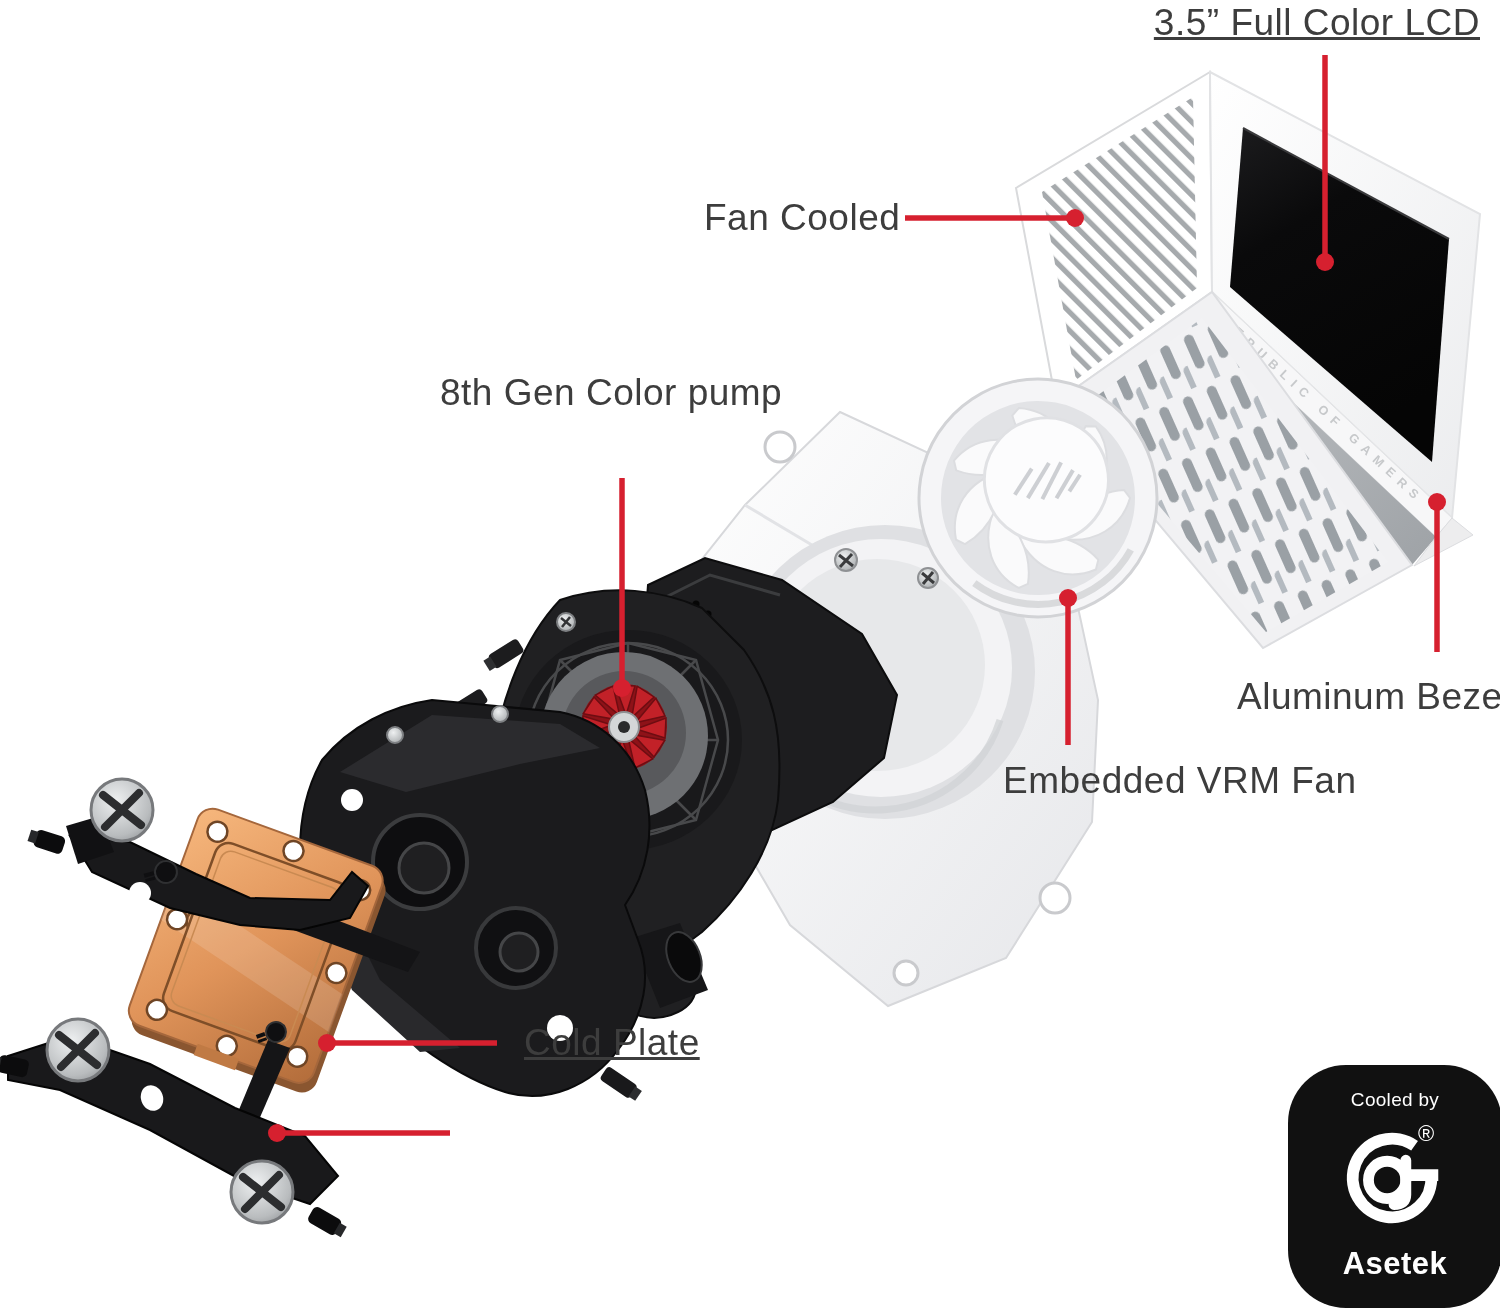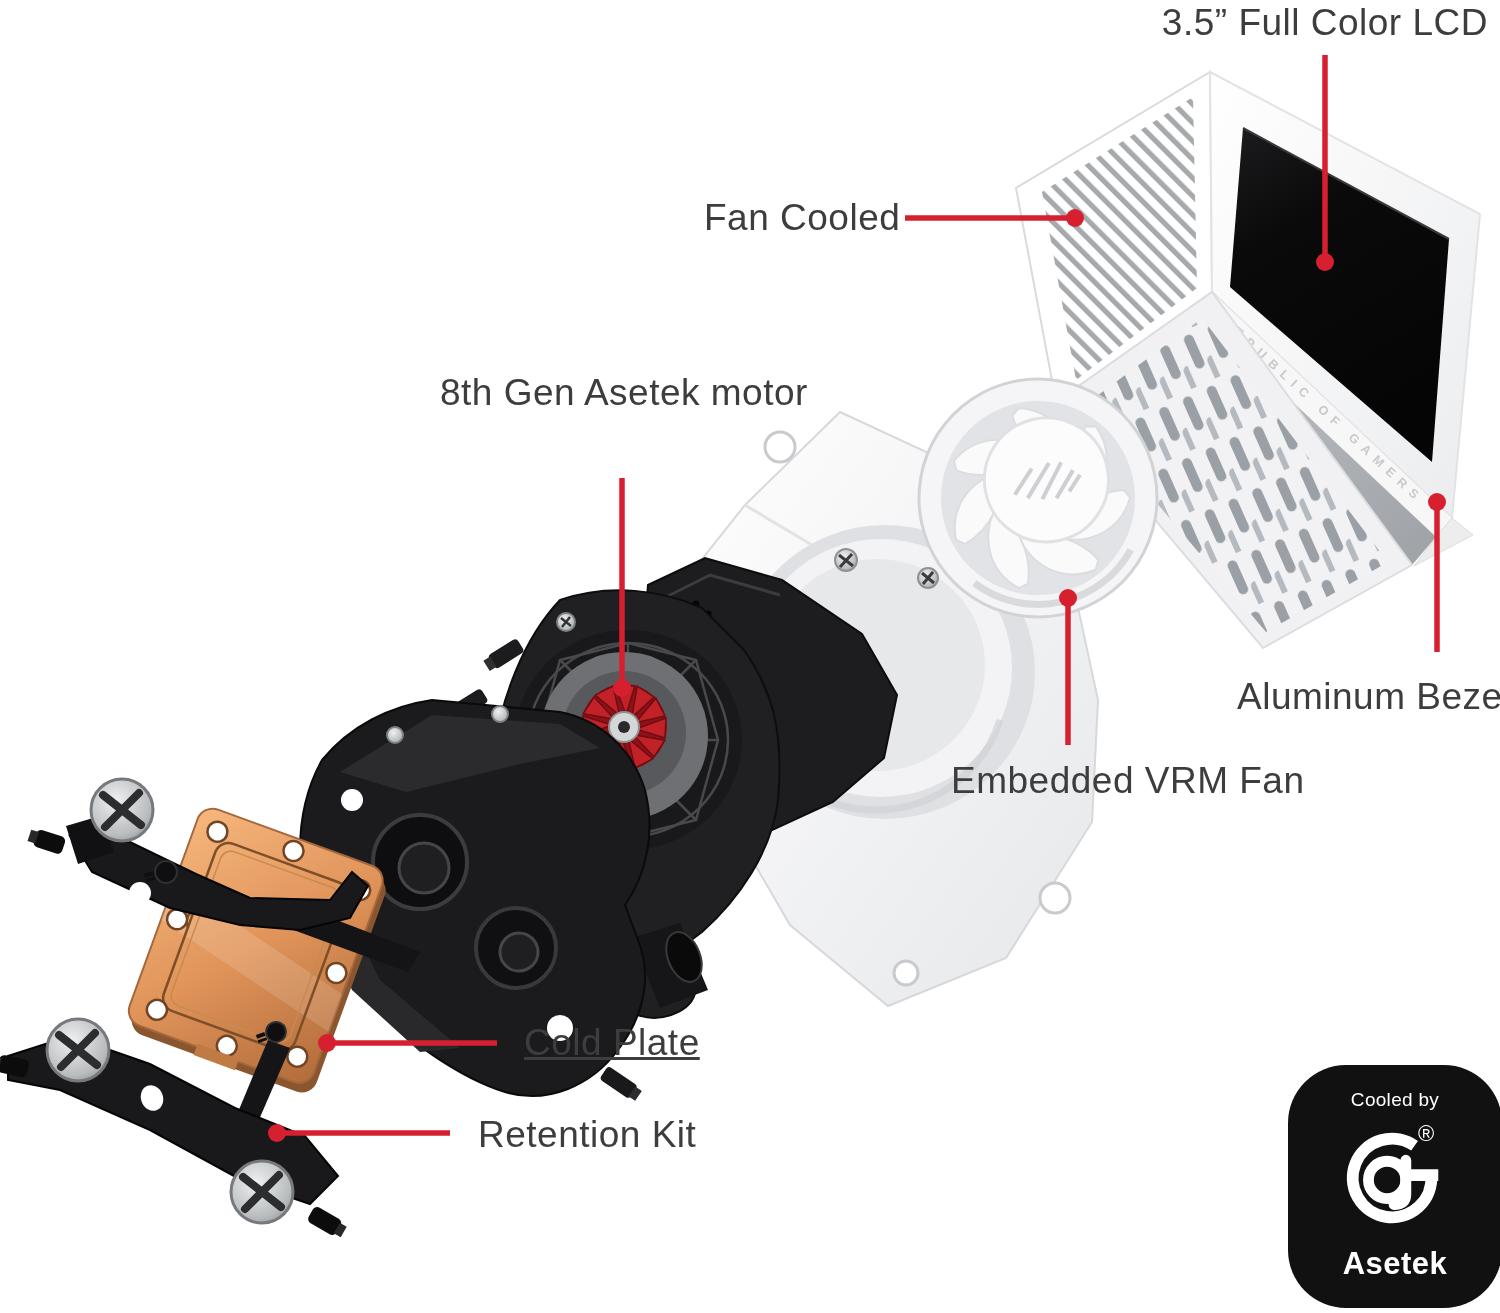--- a/index.html
+++ b/index.html
@@ -1,24 +1,24 @@
 <!DOCTYPE html>
 <html><head>
 <meta charset="utf-8">
 <style>
   html,body{margin:0;padding:0;background:#ffffff;}
   .stage{position:relative;width:1500px;height:1313px;background:#ffffff;overflow:hidden;
          font-family:"Liberation Sans",sans-serif;}
   .illustration{position:absolute;left:0;top:0;}
   .label{position:absolute;color:#3d3d3d;font-size:37px;font-weight:300;letter-spacing:.5px;white-space:nowrap;}
-  .label-lcd{right:12px;top:2px;}
+  .label-lcd{right:20px;top:2px;text-decoration:underline;}
   .label-fan-vents{left:704px;top:197px;}
   .label-pump{left:440px;top:370px;line-height:45px;}
   .label-aluminum-bezel{left:1237px;top:676px;}
-  .label-vrm-fan{left:951px;top:760px;}
+  .label-vrm-fan{left:1003px;top:760px;}
   .label-cold-plate{left:524px;top:1022px;text-decoration:underline;}
   .label-retention-kit{left:478px;top:1114px;}
 
   .asetek-badge{position:absolute;left:1288px;top:1065px;width:214px;height:243px;
         background:#111111;border-radius:58px;color:#ffffff;text-align:center;}
   .asetek-badge .cooled-by{margin-top:24px;font-size:19px;letter-spacing:.3px;}
   .asetek-badge .logo-wrap{position:relative;margin-top:2px;height:132px;}
   .asetek-badge .logo-wrap svg{margin-top:4px;}
   .asetek-badge .reg{position:absolute;left:130px;top:8px;font-size:22px;}
   .asetek-badge .brand{position:absolute;left:0;right:0;bottom:26px;font-size:31px;font-weight:bold;letter-spacing:.5px;}
@@ -356,26 +356,25 @@
     <g>
       <line x1="277" y1="1133" x2="450" y2="1133"></line>
           <circle cx="277" cy="1133" r="9" stroke="none"></circle>
     </g>
   </g>
 </svg>
 
 <div class="label label-lcd">3.5” Full Color LCD</div>
 <div class="label label-fan-vents">Fan Cooled</div>
 <div class="label label-pump">
-  <div>8th Gen Asetek motor</div>
+  <div>8th Gen Color pump</div>
 </div>
 <div class="label label-aluminum-bezel">Aluminum Bezel</div>
 <div class="label label-vrm-fan">Embedded VRM Fan</div>
 <div class="label label-cold-plate">Cold Plate</div>
-<div class="label label-retention-kit">Retention Kit</div>
 
 <div class="asetek-badge">
   <div class="cooled-by">Cooled by</div>
   <div class="logo-wrap">
     <svg width="118" height="118" viewBox="0 0 120 120">
       <path d="M79.9,29.2 A40,40 0 1 0 96.9,59.2" fill="none" stroke="#ffffff" stroke-width="12"></path>
       <line x1="66" y1="59.2" x2="104" y2="59.2" stroke="#ffffff" stroke-width="12"></line>
       <circle cx="52" cy="64" r="19" fill="none" stroke="#ffffff" stroke-width="11"></circle>
       <path d="M71,44 L71,79 Q71,89 59,89" fill="none" stroke="#ffffff" stroke-width="11" stroke-linecap="round"></path>
     </svg>

